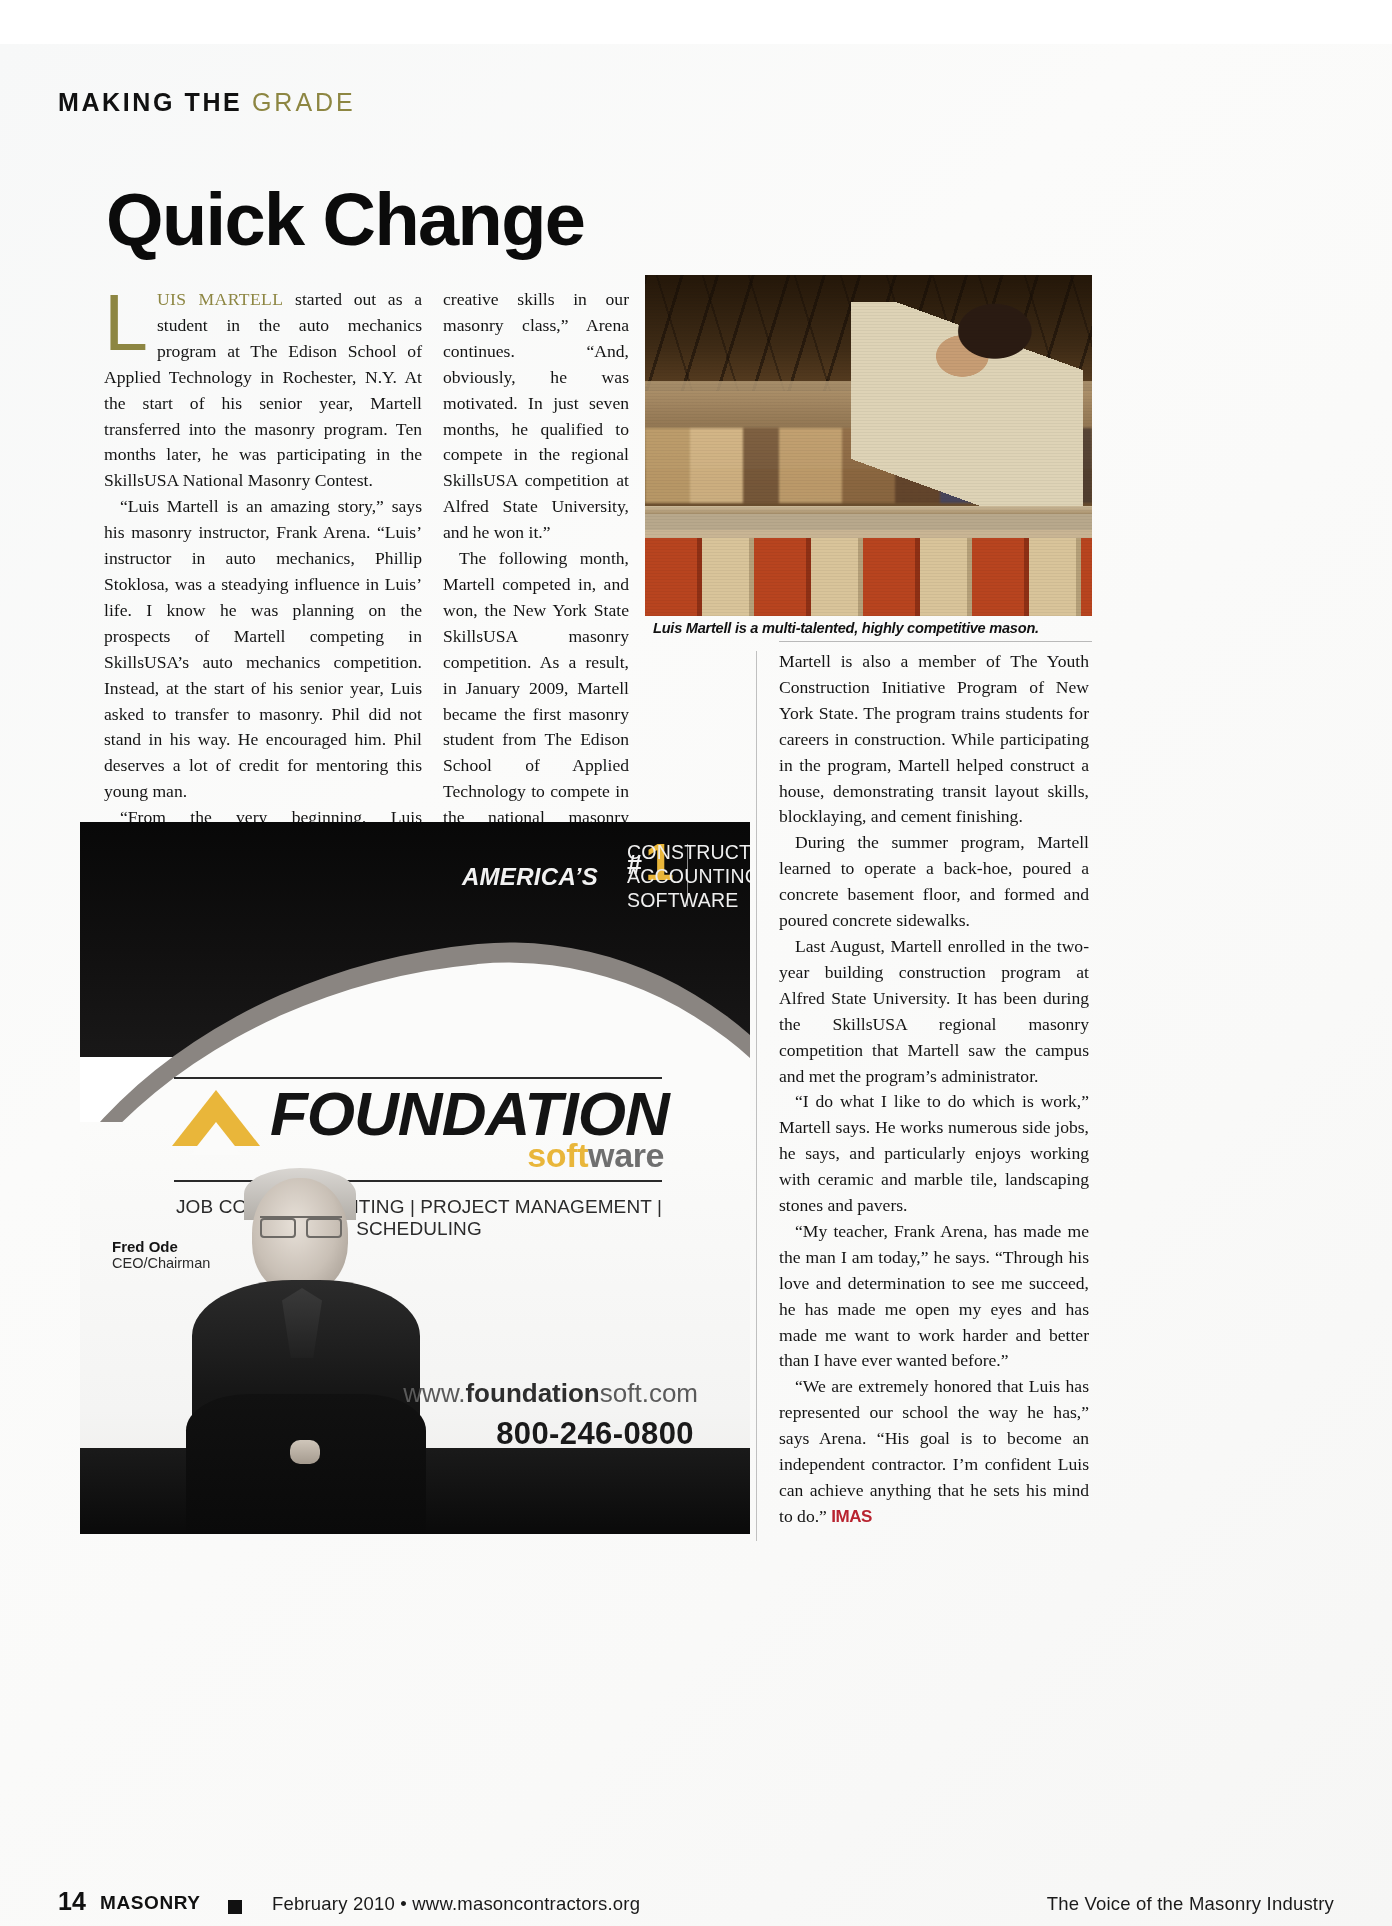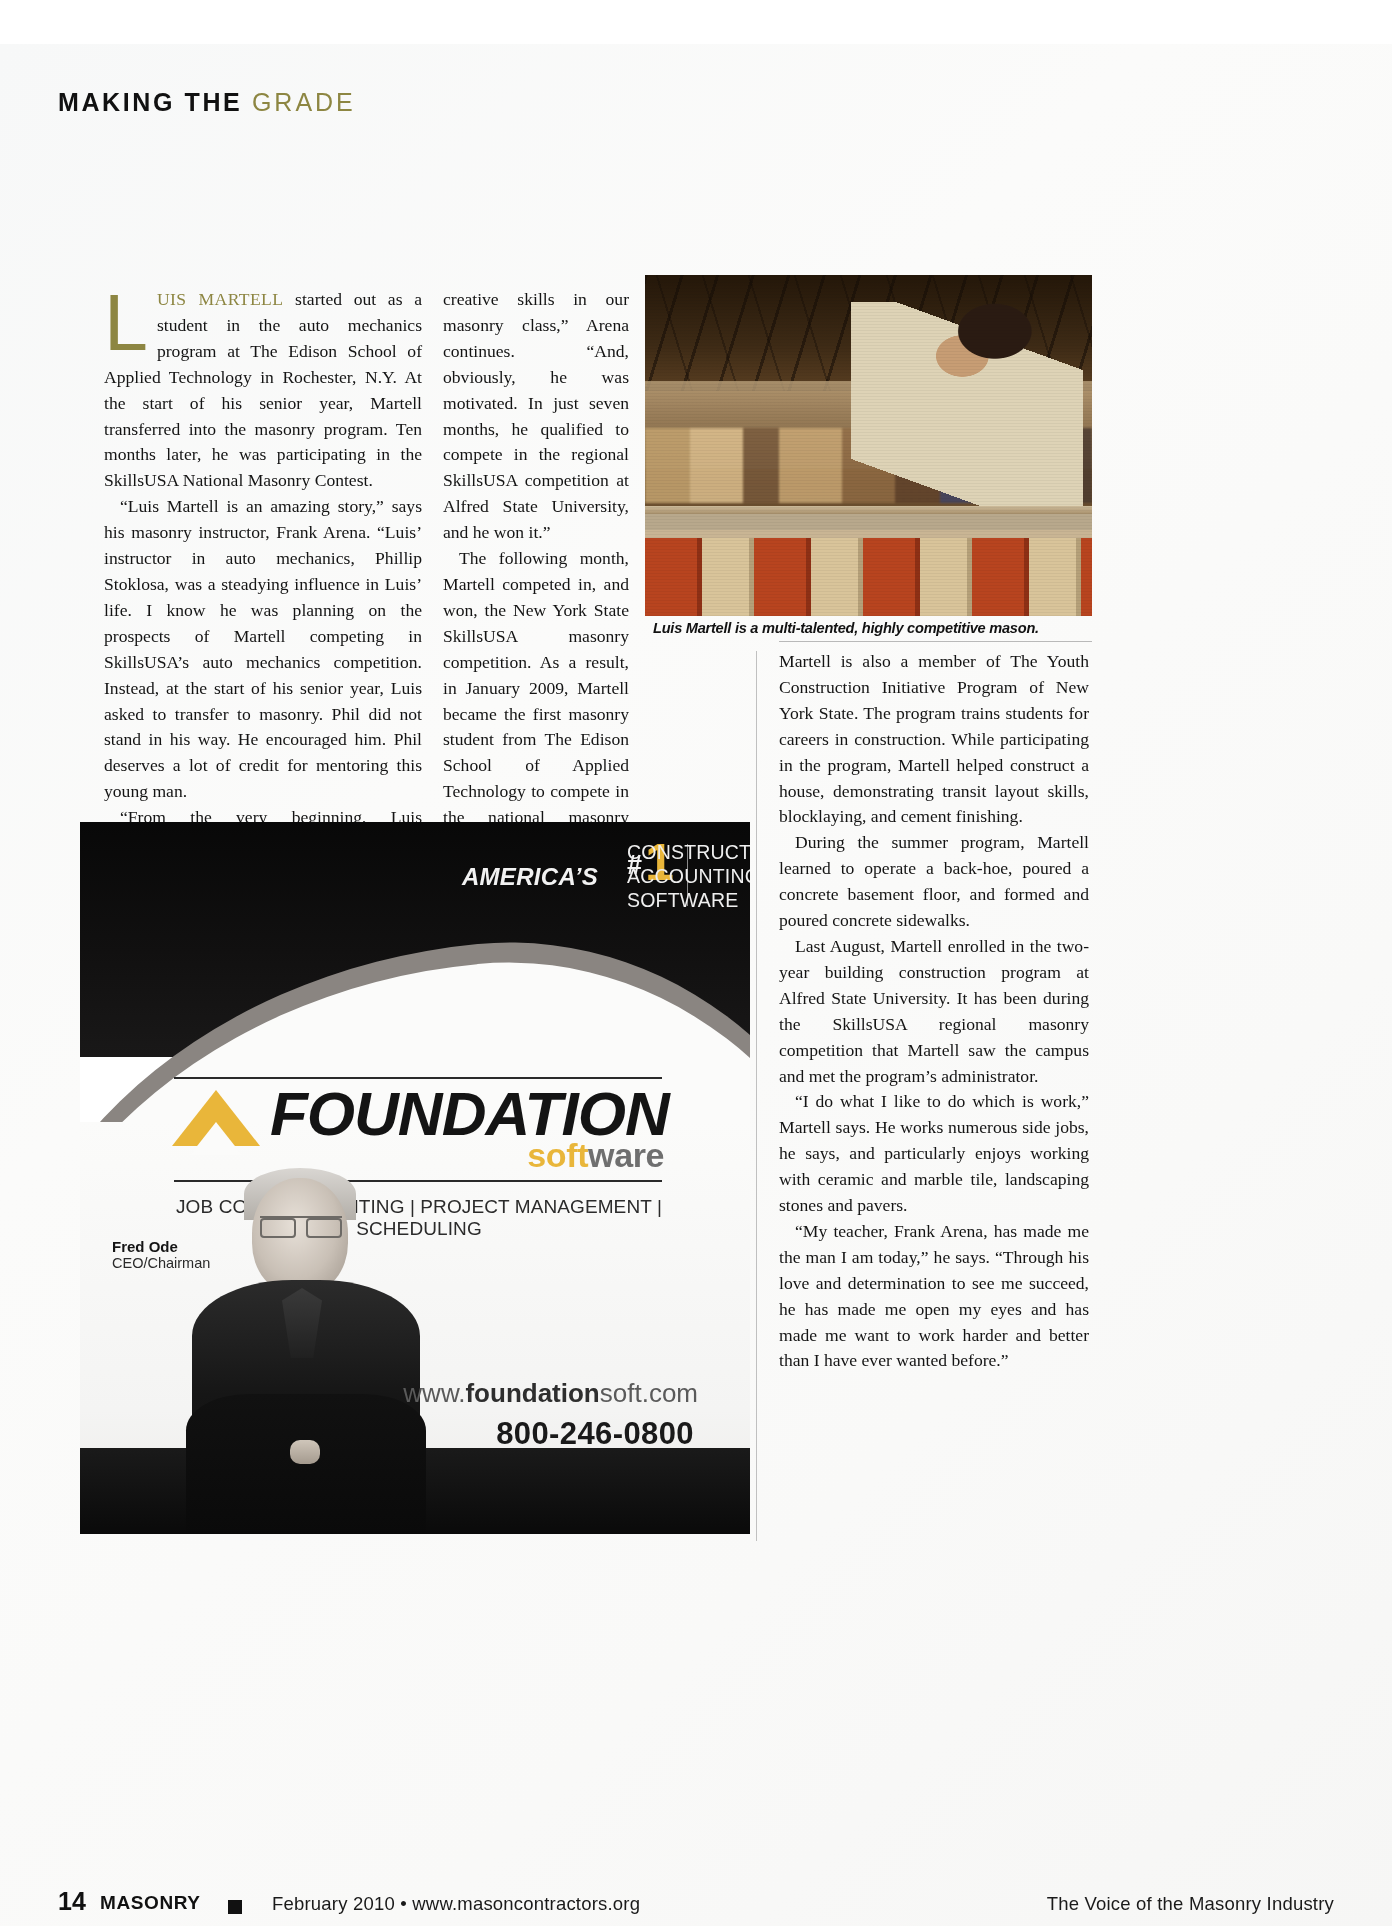--- a/index.html
+++ b/index.html
@@ -342,20 +342,21 @@
 </head>
 <body>
 
 <div class="page">
 
   <div class="kicker">
     <span class="k1">MAKING THE</span>
     <span class="k2">GRADE</span>
   </div>
 
+  <h1 class="headline">Quick Change</h1>
 
   <div class="col" id="col1">
     <p class="first">
       <span class="dropcap">L</span><span class="smallcaps">UIS MARTELL</span><span> started out as a student in the auto mechanics program at The Edison School of Applied Technology in Rochester, N.Y. At the start of his senior year, Martell transferred into the masonry program.  Ten months later, he was participating in the SkillsUSA National Masonry Contest.</span>
     </p>
     <p>“Luis Martell is an amazing story,” says his masonry instructor, Frank Arena. “Luis’ instructor in auto mechanics, Phillip Stoklosa, was a steadying influence in Luis’ life. I know he was planning on the prospects of Martell competing in SkillsUSA’s auto mechanics competition. Instead, at the start of his senior year, Luis asked to transfer to masonry. Phil did not stand in his way. He encouraged him.   Phil deserves a lot of credit for mentoring this young man.</p>
     <p>“From the very beginning, Luis demonstrated amazing hands-on and</p>
   </div>
 
   <div class="col" id="col2">
@@ -377,20 +378,21 @@
   <div class="caption-rule"></div>
 
   <div class="vrule"></div>
 
   <div class="col" id="col3">
     <p class="first">Martell is also a member of The Youth Construction Initiative Program of New York State. The program trains students for careers in construction. While participating in the program, Martell helped construct a house, demonstrating transit layout skills, blocklaying, and cement finishing.</p>
     <p>During the summer program, Martell learned to operate a back-hoe, poured a concrete basement floor, and formed and poured concrete sidewalks.</p>
     <p>Last August, Martell enrolled in the two-year building construction program at Alfred State University. It has been during the SkillsUSA  regional masonry competition that Martell saw the campus and met the program’s administrator.</p>
     <p>“I do what I like to do which is work,” Martell says. He works numerous side jobs, he says, and particularly enjoys working with ceramic and marble tile, landscaping stones and pavers.</p>
     <p>“My teacher, Frank Arena, has made me the man I am today,” he says. “Through his love and determination to see me succeed, he has made me open my eyes and has made me want to work harder and better than I have ever wanted before.”</p>
+    <p><span>“We are extremely honored that Luis has represented our school the way he has,” says Arena. “His goal is to become an independent contractor.  I’m confident Luis can achieve anything that he sets his mind to do.”</span> <span class="endmark">IMAS</span></p>
   </div>
 
   <div class="ad">
     <div class="blacktop"></div>
     <div class="sweep-gray"></div>
     <div class="sweep-white"></div>
     <div class="whitebody"></div>
     <div class="blackbottom"></div>
 
     <div class="ad-americas">AMERICA’S</div>

